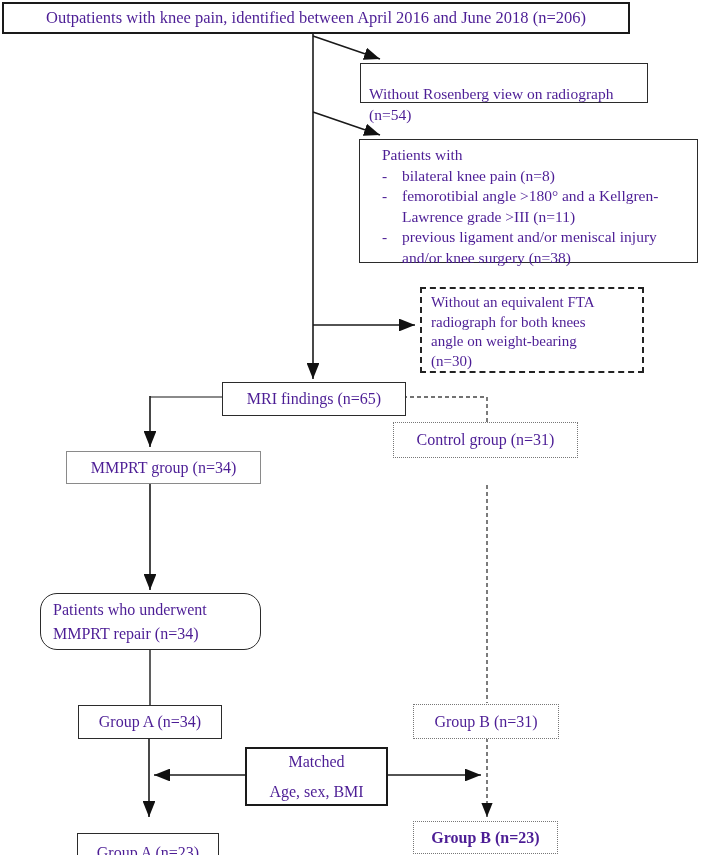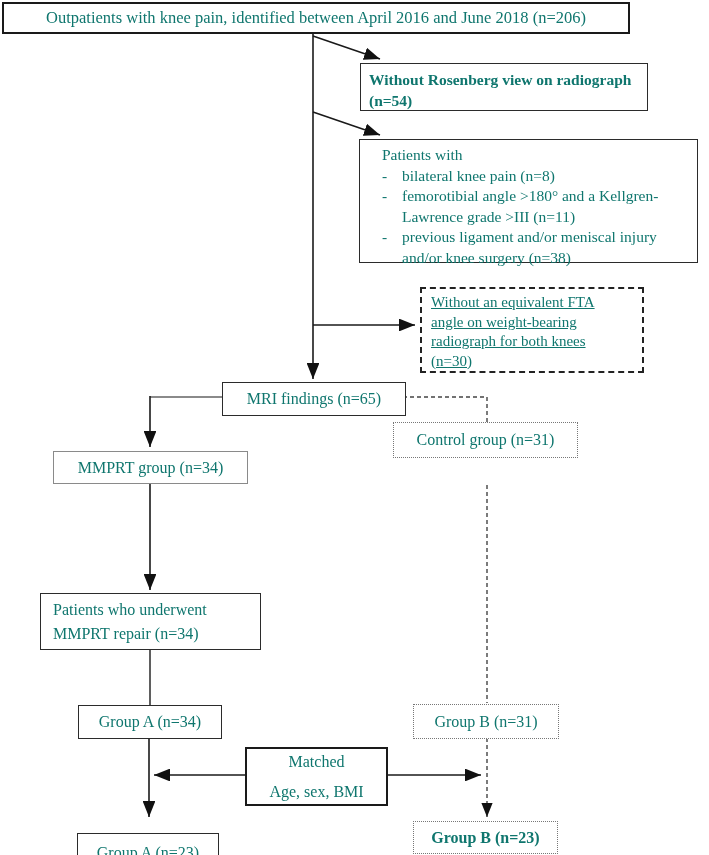--- a/index.html
+++ b/index.html
@@ -1,48 +1,48 @@
 <!DOCTYPE html>
 <html><head>
 <meta charset="utf-8">
 <style>
   html,body{margin:0;padding:0;background:#ffffff;}
   #stage{
     position:relative;
     width:709px;height:855px;
     background:#ffffff;
     font-family:"Liberation Serif","DejaVu Serif",serif;
-    color:#0f766e;
+    color:#4c1d95;
     overflow:hidden;
   }
   #connectors{position:absolute;left:0;top:0;width:709px;height:855px;pointer-events:none;}
   .node{
     position:absolute;
     box-sizing:border-box;
     background:#ffffff;
     border:1px solid #2b2b2b;
     font-size:16px;
     line-height:20px;
   }
   .center{display:flex;align-items:center;justify-content:center;text-align:center;}
   .node.thick{border-width:2px;border-color:#1a1a1a;}
-  .node.grayborder{border-color:#8a8a8a;}
+  .node.grayborder{border-color:#8a8a8a;margin-left:13px;}
   .node.dotted{border:1px dotted #777;}
-  .node.dashed{border:2px dashed #222;text-decoration:underline;}
+  .node.dashed{border:2px dashed #222;}
 
   .outpatients{left:2px;top:2px;width:628px;height:32px;font-size:16.5px;}
-  .rosenberg{left:360px;top:63px;width:288px;height:48px;padding:5px 8px;font-size:15.5px;line-height:21px;font-weight:bold;}
+  .rosenberg{left:360px;top:63px;width:288px;height:36px;padding:19px 8px;font-size:15.5px;line-height:21px;}
   .exclusions{left:359px;top:139px;width:339px;height:124px;padding:5px 22px;font-size:15.5px;line-height:20.5px;}
   .exclusions .item{display:flex;}
   .exclusions .dash{width:20px;flex:0 0 20px;}
   .fta{left:420px;top:287px;width:224px;height:86px;padding:4px 9px;font-size:15px;line-height:19.5px;}
   .mri{left:222px;top:382px;width:184px;height:34px;}
   .mmprt{left:53px;top:451px;width:195px;height:33px;}
   .control{left:393px;top:422px;width:185px;height:36px;}
-  .repair{left:40px;top:593px;width:221px;height:57px;padding:4px 12px;font-size:16px;line-height:24px;}
+  .repair{left:40px;top:593px;width:221px;height:57px;padding:4px 12px;font-size:16px;line-height:24px;border-radius:17px;}
   .groupA34{left:78px;top:705px;width:144px;height:34px;}
   .groupB31{left:413px;top:704px;width:146px;height:35px;}
   .matched{left:245px;top:747px;width:143px;height:59px;flex-direction:column;font-size:16px;line-height:25px;justify-content:space-between;}
   .groupA23{left:77px;top:833px;width:142px;height:39px;}
   .groupB23{left:413px;top:821px;width:145px;height:33px;font-weight:bold;}
 </style>
 </head>
 <body>
 
 <div id="stage">
@@ -101,22 +101,22 @@
       <span>femorotibial angle &gt;180° and a Kellgren-Lawrence grade &gt;III (n=11)</span>
     </div>
     <div class="item">
       <span class="dash">-</span>
       <span>previous ligament and/or meniscal injury and/or knee surgery (n=38)</span>
     </div>
   </div>
 
   <div class="node dashed fta">
     <div>Without an equivalent FTA</div>
+    <div>radiograph for both knees</div>
     <div>angle on weight-bearing</div>
-    <div>radiograph for both knees</div>
     <div>(n=30)</div>
   </div>
 
   <div class="node center mri">
     <span>MRI findings (n=65)</span>
   </div>
 
   <div class="node center grayborder mmprt">
     <span>MMPRT group (n=34)</span>
   </div>

